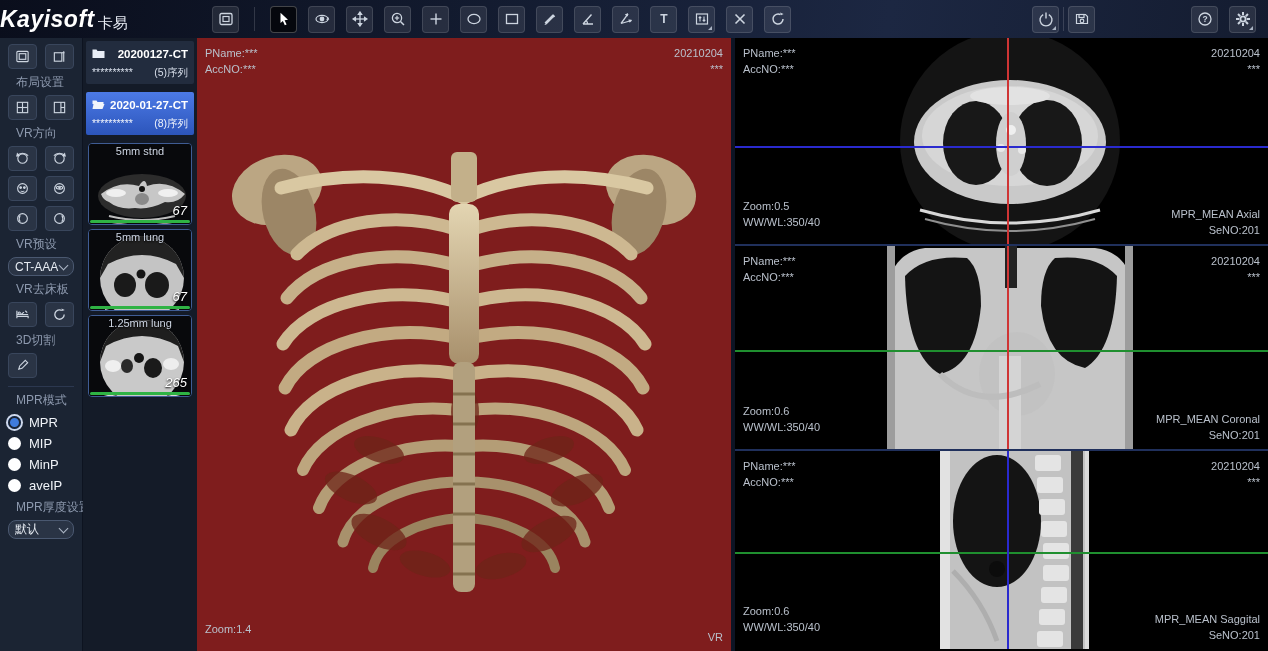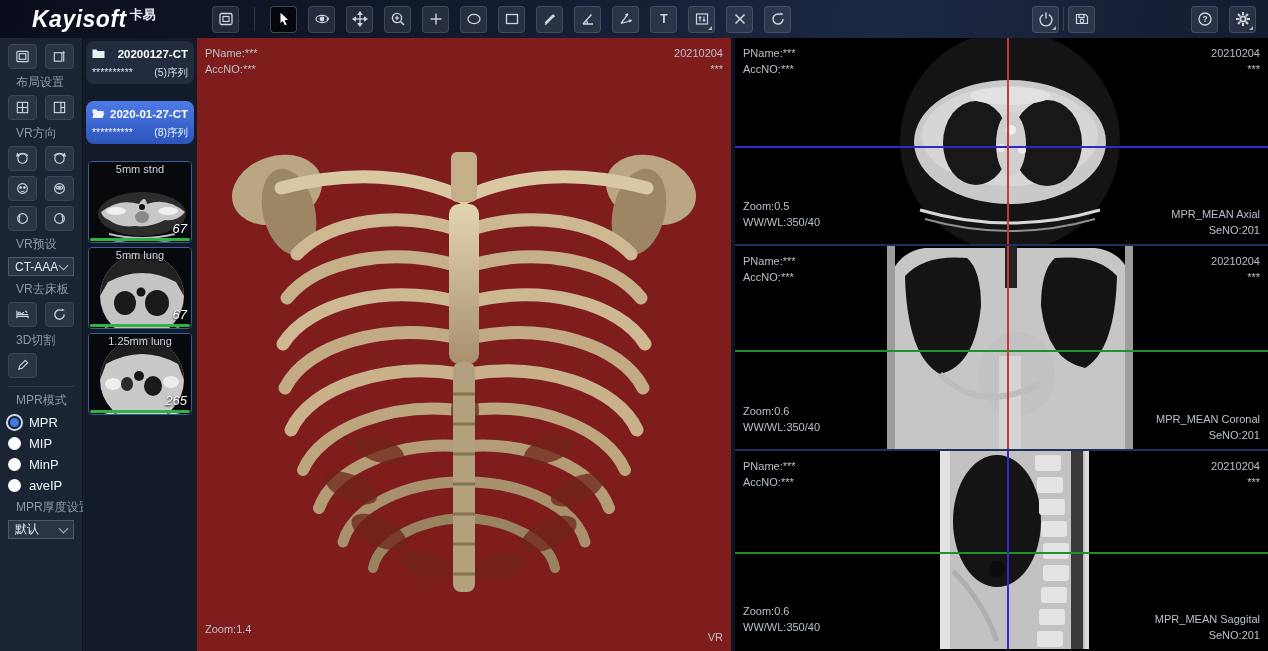--- a/index.html
+++ b/index.html
@@ -2,23 +2,23 @@
 <html><head>
 <meta charset="utf-8">
 <style>
   * { margin:0; padding:0; box-sizing:border-box; }
   html,body { width:1268px; height:651px; overflow:hidden; background:#000; font-family:"Liberation Sans", sans-serif; }
 
   
   .topbar { height:38px; display:flex; align-items:center;
     background:linear-gradient(100deg,#0a0e1c 0%,#121a2e 35%,#1c2742 70%,#141c30 100%);
     position:relative; z-index:5; }
-  .logo { width:212px; padding-left:32px; display:flex; align-items:flex-start; gap:3px; }
+  .logo { width:212px; padding-left:0; display:flex; align-items:flex-end; gap:3px; }
   .logo .en { color:#fff; font-size:23px; font-weight:bold; font-style:italic; letter-spacing:0.5px; }
-  .logo .cn { color:#e8ecf4; font-size:13px; font-weight:bold; }
+  .logo .cn { color:#e8ecf4; font-size:15px; font-weight:normal; }
   .tb-group { display:flex; align-items:center; gap:11px; }
   .tb-btn { width:27px; height:27px; border-radius:4px; background:rgba(255,255,255,0.09);
     border:1px solid rgba(255,255,255,0.12); display:flex; align-items:center; justify-content:center;
     cursor:pointer; position:relative; }
   .tb-btn svg { width:16px; height:16px; }
   .tb-btn.active { background:#05070d; border-color:rgba(255,255,255,0.25); }
   .tb-btn.corner::after { content:""; position:absolute; right:2px; bottom:2px;
     border-left:4px solid transparent; border-bottom:4px solid #aab4c4; }
   .tb-sep { width:1px; height:24px; background:rgba(255,255,255,0.15); margin:0 4px; }
   .topbar-right { margin-left:auto; display:flex; align-items:center; padding-right:12px; }
@@ -29,33 +29,33 @@
 
   
   .sidebar { width:83px; background:#1b2433; padding:6px 8px; color:#8d99ae;
     font-size:12px; flex-shrink:0; border-right:1px solid #0d1320; }
   .sb-row { display:flex; justify-content:space-between; margin-bottom:5px; }
   .sb-btn { width:29px; height:25px; border-radius:4px; background:#2a3445;
     border:1px solid #39465c; display:flex; align-items:center; justify-content:center; cursor:pointer; }
   .sb-btn svg { width:15px; height:15px; }
   .sb-label { margin:5px 0 4px 8px; white-space:nowrap; }
   .sb-select { width:100%; height:19px; background:#2a3445; border:1px solid #4a5870;
-    border-radius:0; color:#e6ebf2; font-size:12px; display:flex; align-items:center;
+    border-radius:8px; color:#e6ebf2; font-size:12px; display:flex; align-items:center;
     justify-content:space-between; padding:0 6px; cursor:pointer; margin-bottom:2px; }
   .chev { width:7px; height:7px; border-right:1.5px solid #aeb8c8; border-bottom:1.5px solid #aeb8c8;
     transform:rotate(45deg); margin-top:-3px; }
   .radio-row { display:flex; align-items:center; gap:8px; margin:6px 0; cursor:pointer; }
   .radio { width:13px; height:13px; border-radius:50%; background:#fff; }
   .radio.sel { background:#3f7bdc; box-shadow:0 0 0 2px #1b2433 inset, 0 0 0 2px #cfd9ec; }
   .radio-label { color:#f0f3f8; font-size:13px; }
   .sb-hr { border-top:1px solid #2c3850; margin:8px 0 4px 0; }
 
   
   .series { width:114px; background:#141b28; flex-shrink:0; padding:3px 3px; overflow:hidden; }
-  .study { border-radius:8px; background:#222c3e; padding:4px 6px; margin-bottom:17px; cursor:pointer; }
+  .study { border-radius:2px; background:#222c3e; padding:4px 6px; margin-bottom:8px; cursor:pointer; }
   .study.selected { background:linear-gradient(180deg,#4c7ae6 0%,#2c55bb 100%); }
   .study-r1 { display:flex; align-items:center; gap:4px; }
   .study-title { color:#fff; font-size:11.5px; font-weight:bold; margin-left:auto; }
   .study-r2 { display:flex; justify-content:space-between; color:#d7deea; font-size:10.5px; margin-top:3px; }
   .study.selected .study-r2 { color:#eef2fb; }
   .folder-icon svg { width:13px; height:11px; }
   .thumb { position:relative; border:1px solid #3f5c94; border-radius:4px; background:#0b0e15;
     height:82px; margin:0 2px 4px 2px; cursor:pointer; overflow:hidden; }
   .thumb-label { position:absolute; top:1px; left:0; right:0; text-align:center; color:#cdd5e3;
     font-size:11px; z-index:3; text-shadow:0 1px 2px #000; }

